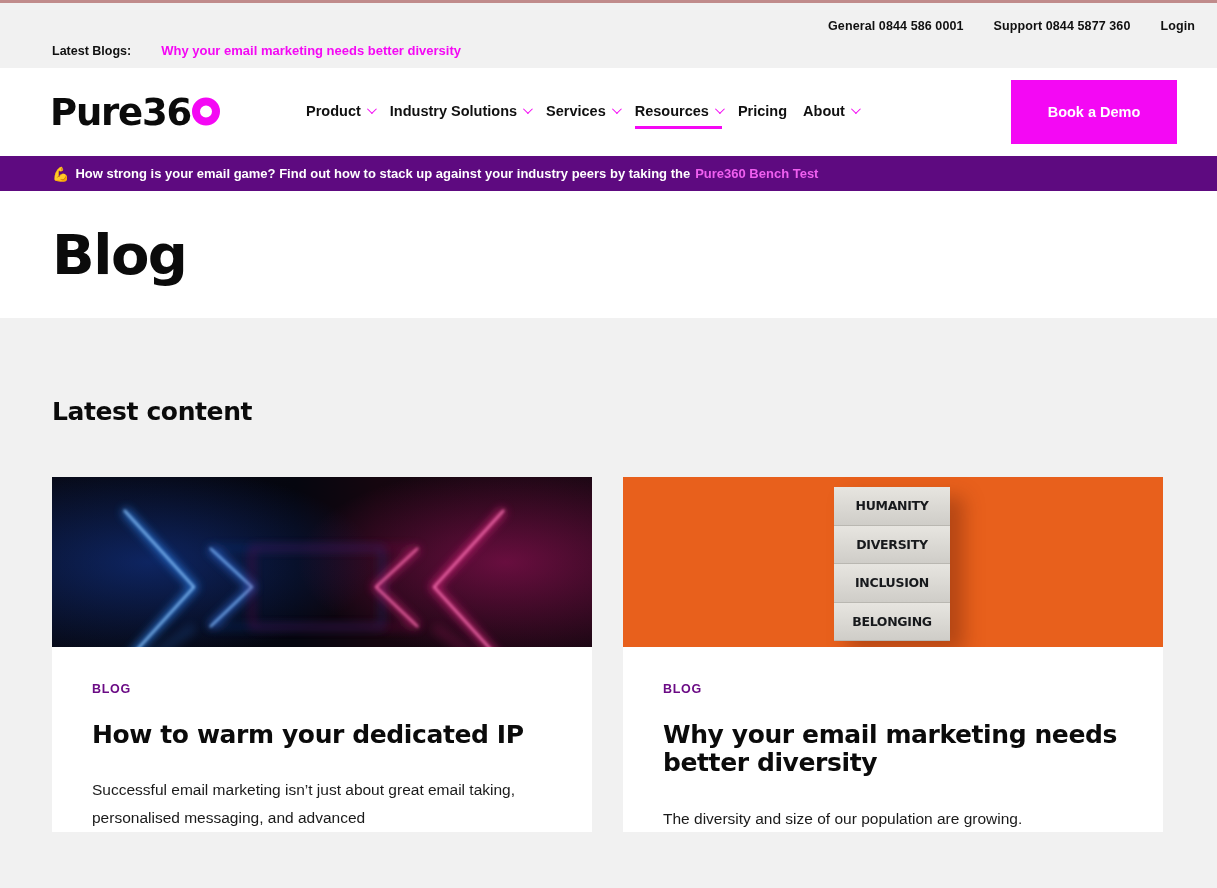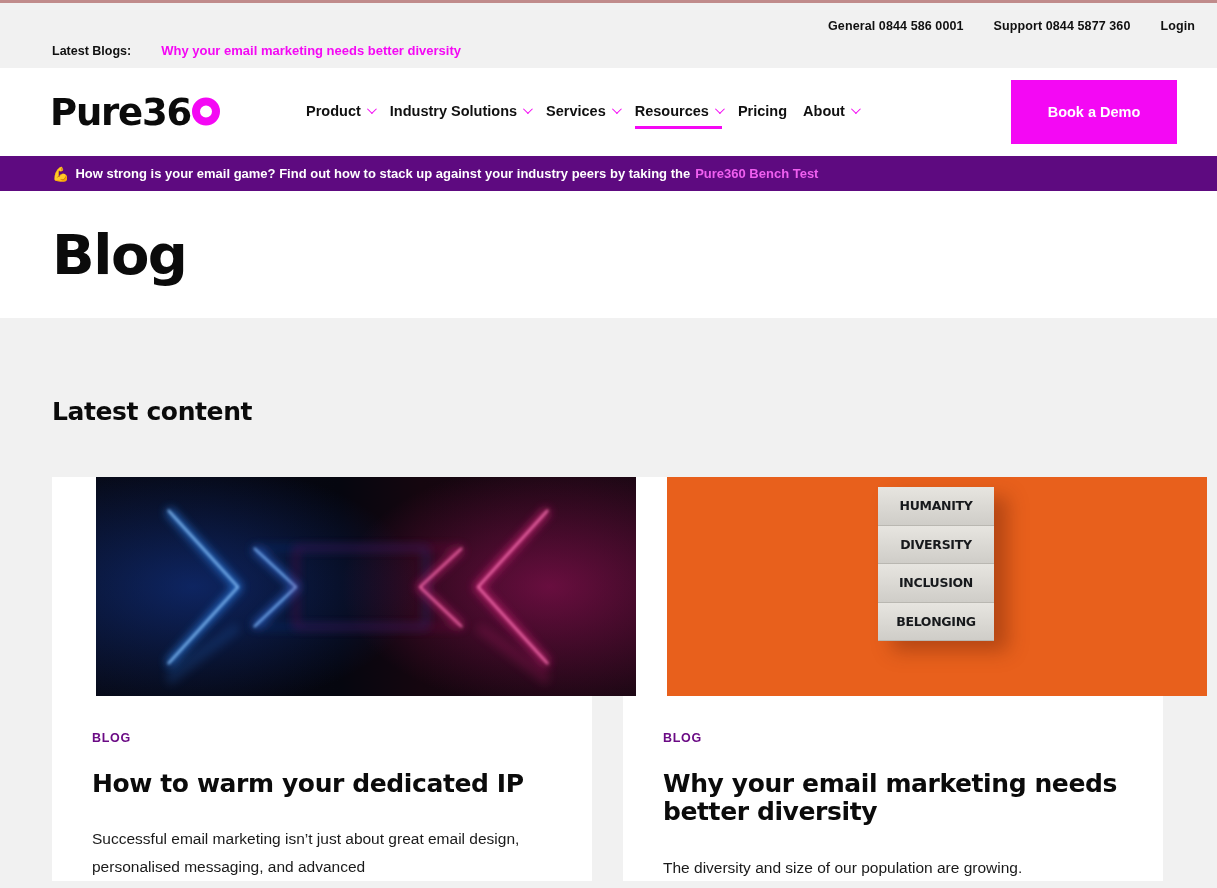--- a/index.html
+++ b/index.html
@@ -221,24 +221,23 @@
     padding: 51px 0 0 52px;
   }
 
   .card {
     width: 540px;
     background: #ffffff;
     flex: 0 0 540px;
   }
   .card-media {
     width: 540px;
-    height: 219px;
+    height: 170px;
     position: relative;
     overflow: hidden;
-    margin-left: 44px;
   }
   .card-body {
     padding: 35px 40px 0 40px;
   }
   .card-kicker {
     font-size: 12.5px;
     font-weight: bold;
     color: #6b0b85;
     letter-spacing: 0.7px;
   }
@@ -409,21 +408,21 @@
             <g opacity="0.18" filter="url(#gb)">
               <polyline points="72,205 142,150 72,196" fill="none" stroke="#2a7fe8" stroke-width="9"></polyline>
               <polyline points="452,205 382,150 452,196" fill="none" stroke="#d6227a" stroke-width="9"></polyline>
             </g>
           </svg>
         </div>
       </div>
       <div class="card-body">
         <div class="card-kicker">BLOG</div>
         <h3 class="card-title">How to warm your dedicated IP</h3>
-        <p class="card-excerpt">Successful email marketing isn’t just about great email design, personalised messaging, and advanced</p>
+        <p class="card-excerpt">Successful email marketing isn’t just about great email taking, personalised messaging, and advanced</p>
       </div>
     </article>
 
     <article class="card">
       <div class="card-media">
         <div class="diversity-art">
           <div class="div-stack">
             <div class="div-tile">
               <span>HUMANITY</span>
             </div>

